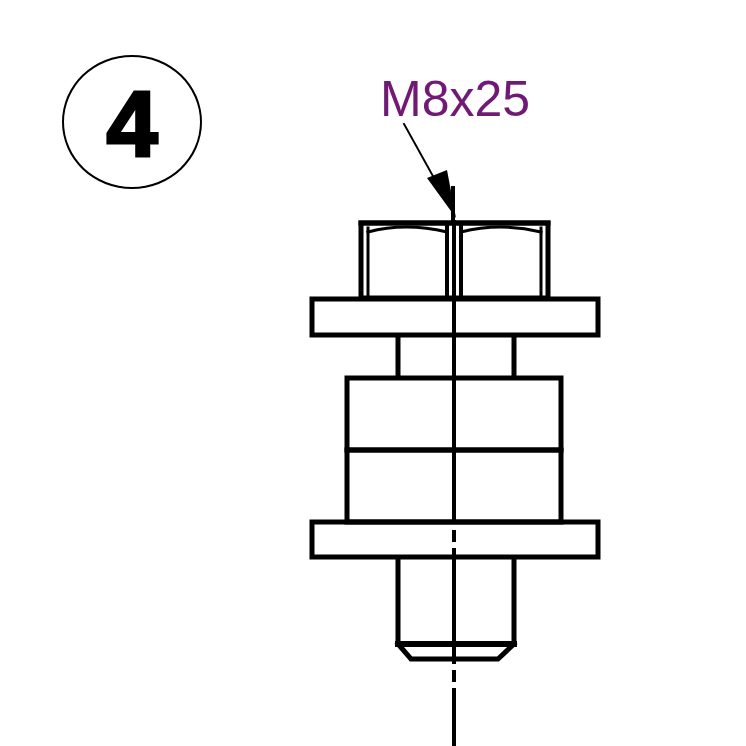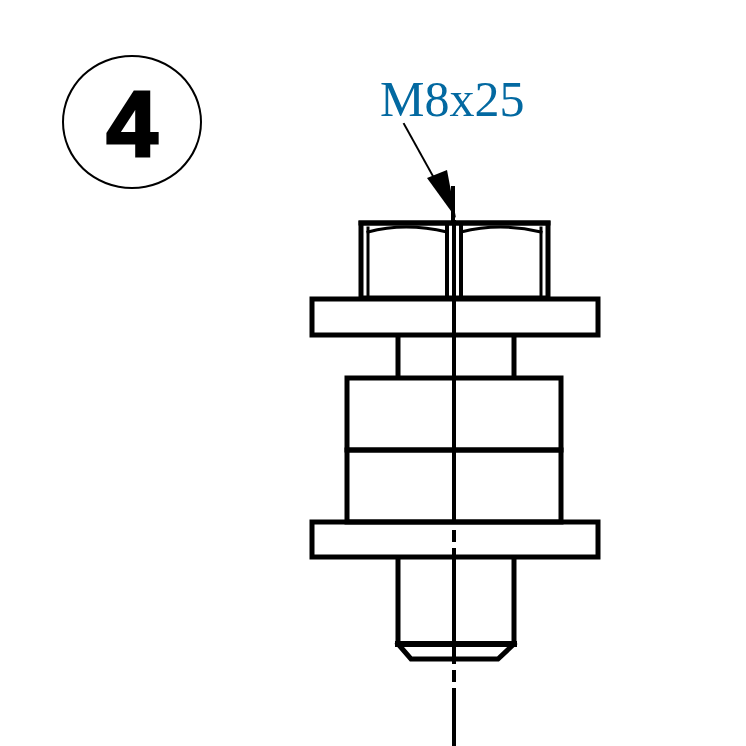--- a/index.html
+++ b/index.html
@@ -8,21 +8,21 @@
       position: absolute; left: 62px; top: 55px; width: 140px; height: 134px;
       border: 2px solid #000; border-radius: 50%; box-sizing: border-box;
       display: flex; align-items: center; justify-content: center;
     }
     .step-number {
       font-family: "Liberation Sans", sans-serif; font-weight: 900; font-size: 92px;
       line-height: 1; color: #000; -webkit-text-stroke: 3px #000; margin-top: 4px;
     }
     .callout-label {
       position: absolute; left: 380px; top: 74px;
-      font-family: Liberation Serif, serif; font-size: 50px; color: #0369a1;
+      font-family: Liberation Sans, sans-serif; font-size: 50px; color: #701a75;
       letter-spacing: 0px; line-height: 1;
     }
     svg.drawing { position: absolute; left: 0; top: 0; }
   </style>
 </head>
 <body>
 
 <div class="step-badge">
   <span class="step-number">4</span>
 </div>

